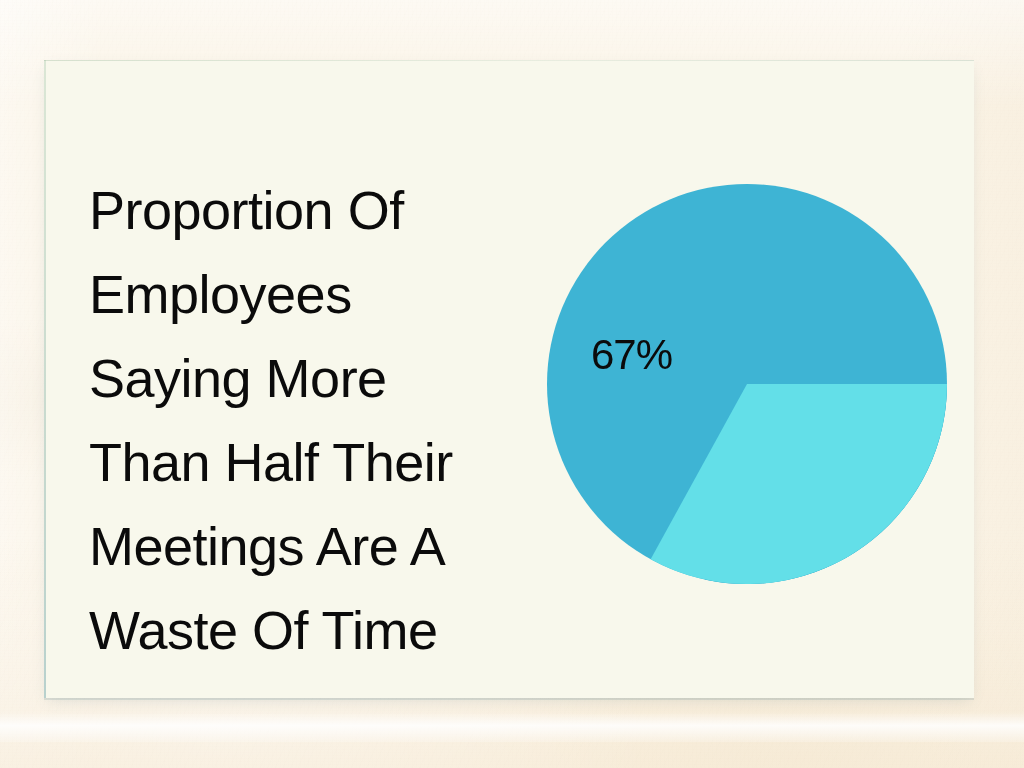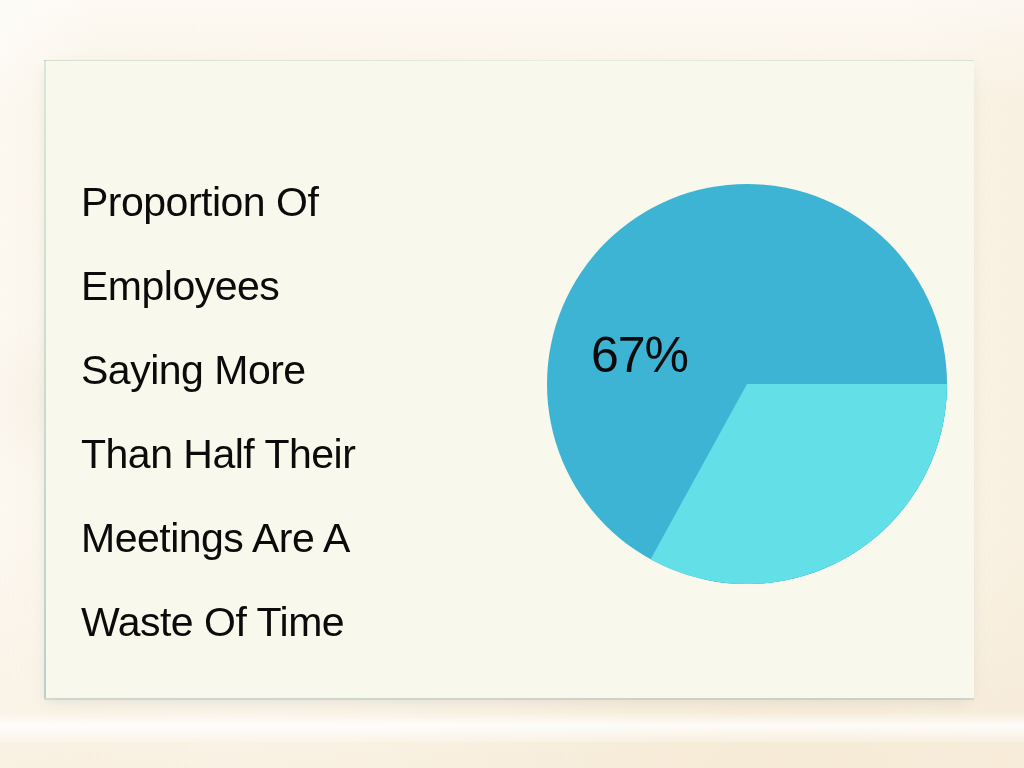--- a/index.html
+++ b/index.html
@@ -83,23 +83,23 @@
     background: linear-gradient(90deg, rgba(150,180,150,0.35), rgba(160,185,165,0.18) 55%, rgba(150,175,160,0.30));
     pointer-events: none;
   }
 
   
   #headline {
     position: absolute;
     left: 37px;
     top: 100px;
     width: 430px;
-    margin: 0;
+    margin: 8px;
     font-family: "Liberation Sans", sans-serif;
-    font-size: 41px;
+    font-size: 54px;
     line-height: 84px;
     font-weight: 400;
     letter-spacing: -0.5px;
     color: #0b0b0b;
     white-space: pre-line;
   }
 
   
   #pie-wrap {
     position: absolute;
@@ -114,21 +114,21 @@
     height: 400px;
     overflow: visible;
   }
   #pie-value {
     position: absolute;
     left: 44px;
     top: 140px;
     width: 210px;
     margin: 0;
     font-family: "Liberation Sans", sans-serif;
-    font-size: 50px;
+    font-size: 42px;
     line-height: 62px;
     font-weight: 400;
     letter-spacing: -1px;
     color: #0b0b0b;
     text-align: left;
   }
 </style>
 </head>
 <body>
 

